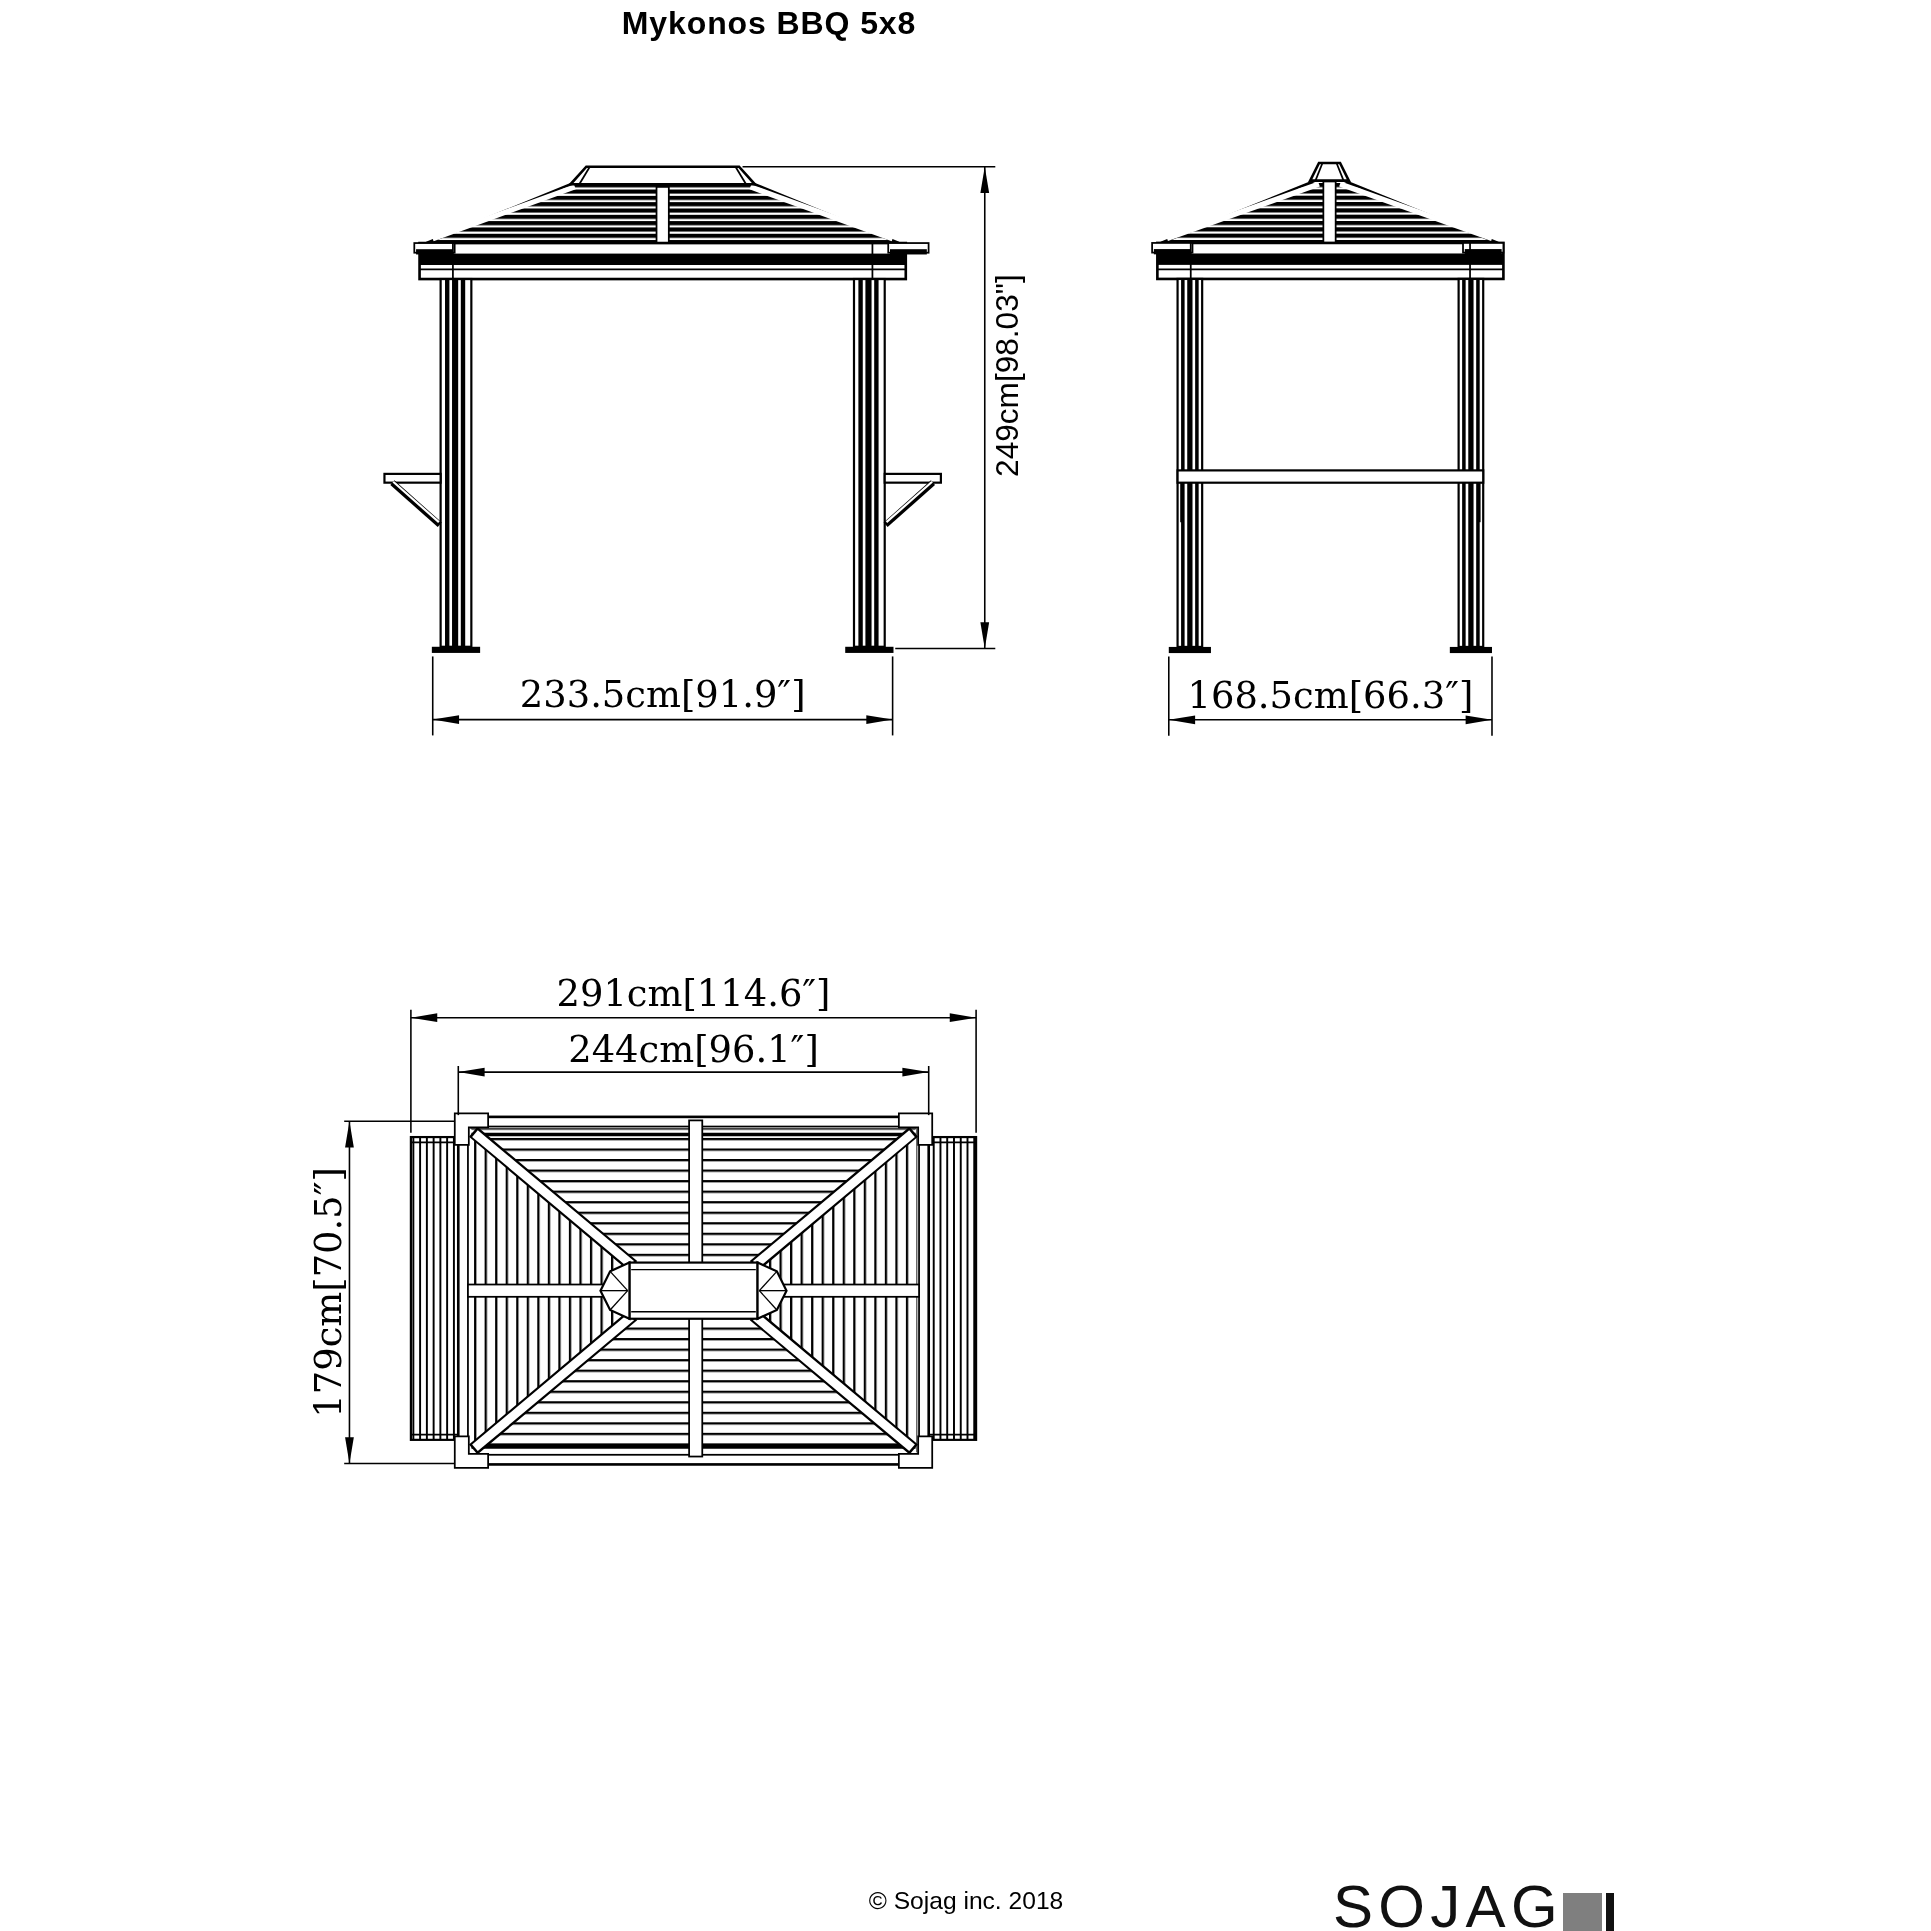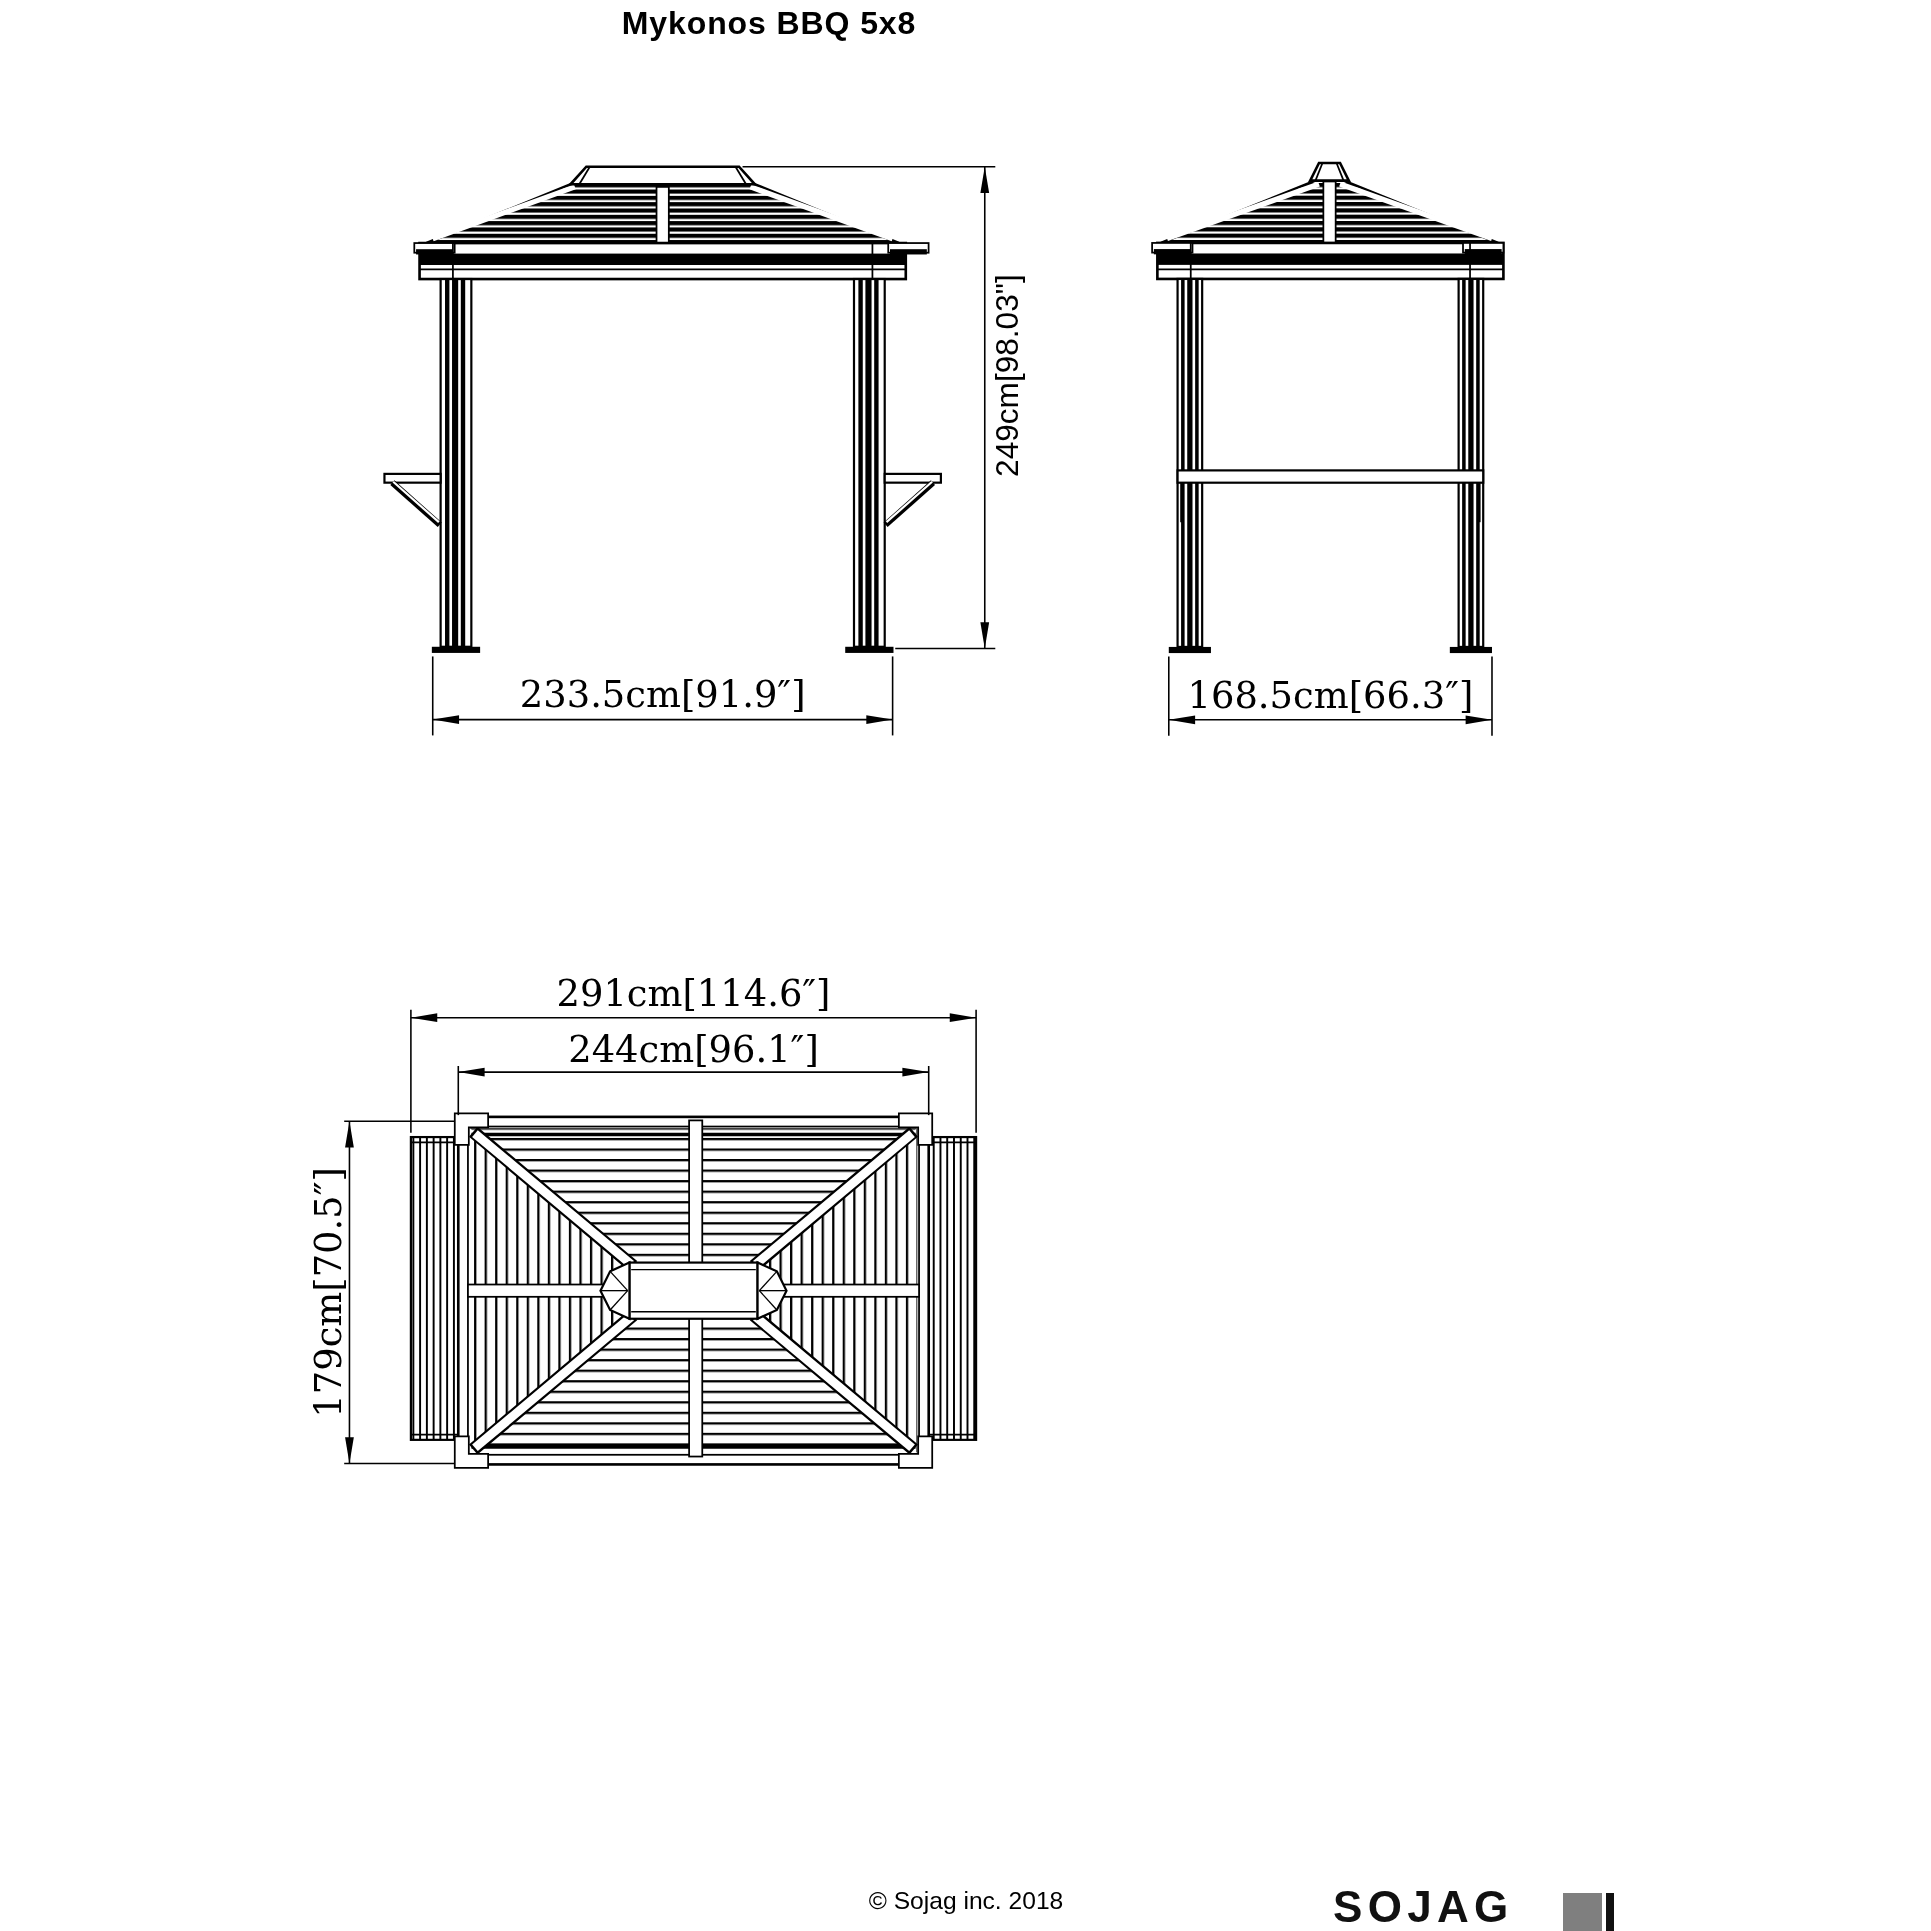--- a/index.html
+++ b/index.html
@@ -1,21 +1,21 @@
 <!DOCTYPE html>
 <html style="font-size:14px"><head>
 <meta charset="utf-8">
 <style>
   html,body{margin:0;padding:0;background:#ffffff;}
   #sheet{position:relative;width:1931px;height:1931px;background:#fff;overflow:hidden;
          font-family:"Liberation Sans",sans-serif;color:#000;}
   .abs{position:absolute;}
   #title{left:0;top:5.3px;width:1538px;text-align:center;font-size:32px;font-weight:bold;letter-spacing:0.9px;}
   #copyright{left:527px;top:1887px;width:878px;text-align:center;font-size:24.6px;font-weight:normal;}
-  #logo-text{left:1333px;top:1884px;font-size:44px;font-weight:bold;letter-spacing:5.3px;line-height:46px;color:#111;}
+  #logo-text{left:1333px;top:1884px;font-size:60px;font-weight:normal;letter-spacing:5.3px;line-height:46px;color:#111;}
   #logo-square{left:1563px;top:1893px;width:39px;height:39px;}
   #logo-bar{left:1606px;top:1893px;width:8px;height:39px;background:#111;}
   svg{position:absolute;overflow:visible;}
   svg line{stroke:#000;stroke-width:2;}
   line.t18{stroke-width:1.8;} line.t15{stroke-width:1.5;} line.b4{stroke-width:4;}
   line.b7{stroke-width:7;} line.b15{stroke-width:15;}
   line.w25{stroke:#fff;stroke-width:2.5;} line.w6{stroke:#fff;stroke-width:6;} line.w10{stroke:#fff;stroke-width:10;}
   polygon.ar{fill:#000;stroke:none;}
   text.dim{font-family:"DejaVu Serif","Liberation Serif",serif;font-size:42px;fill:#000;text-anchor:middle;}
   text.dimsans{font-family:"Liberation Sans",sans-serif;font-size:36px;fill:#000;text-anchor:middle;}

